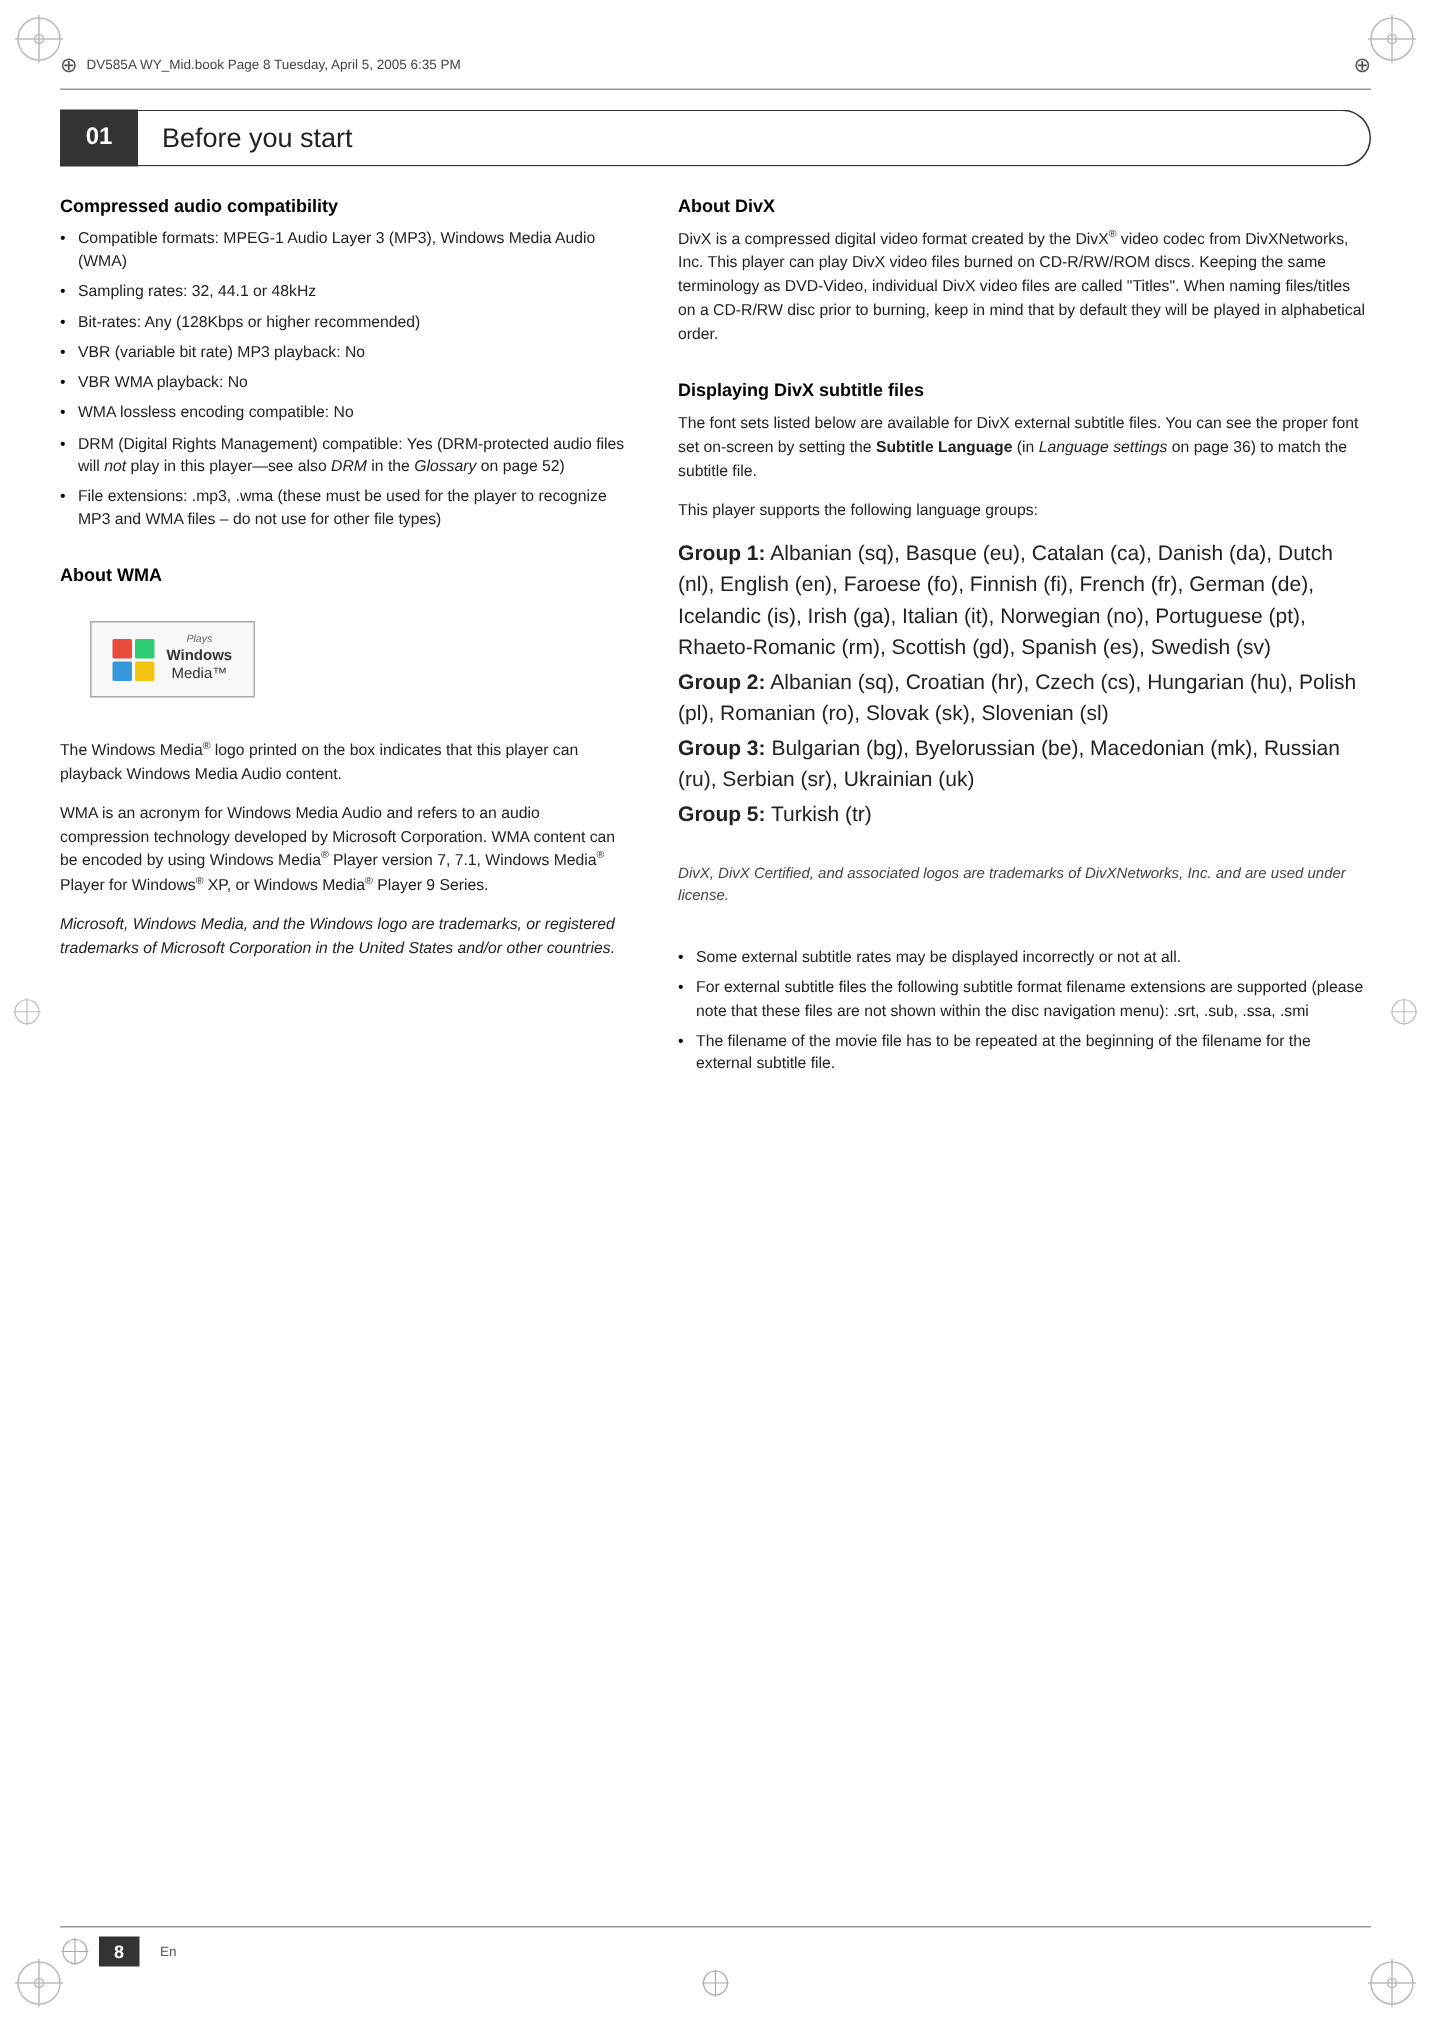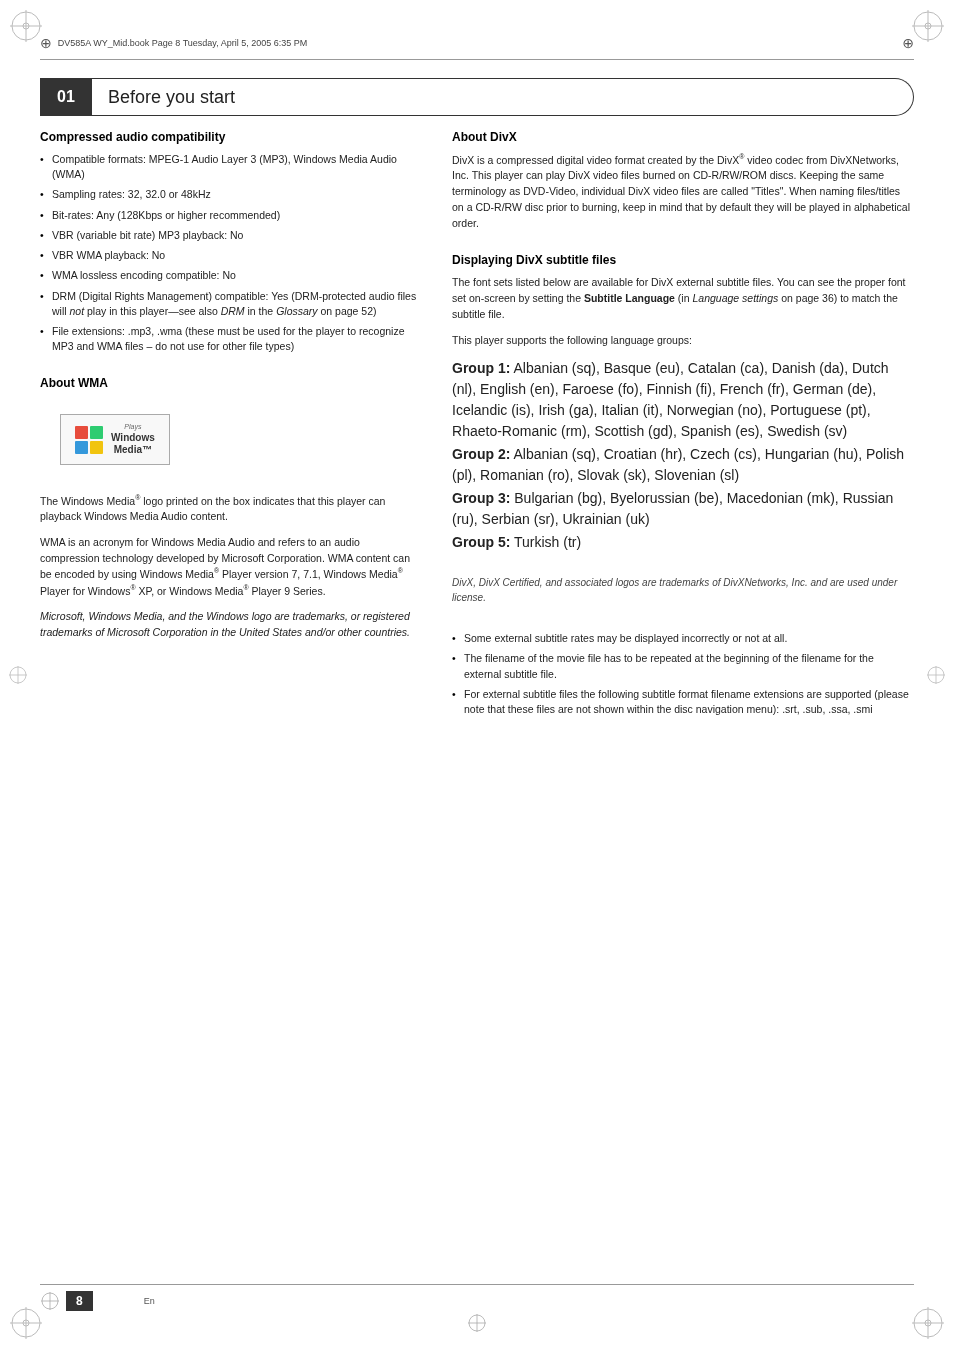--- a/index.html
+++ b/index.html
@@ -45,21 +45,21 @@
       color: #444;
     }
 
     
     .chapter-header {
       position: absolute;
       top: 68px;
       left: 40px;
       right: 40px;
       display: flex;
-      align-items: flex-end;
+      align-items: center;
       height: 48px;
     }
     .chapter-number {
       background: #333;
       color: #fff;
       font-weight: bold;
       font-size: 16px;
       padding: 6px 14px;
       height: 38px;
       display: flex;
@@ -205,21 +205,20 @@
       background: #333;
       color: #fff;
       font-weight: bold;
       font-size: 12px;
       padding: 3px 10px;
       margin-right: 8px;
     }
     .page-lang {
       font-size: 9px;
       color: #555;
-      margin-left: 37px;
     }
 
     
     .corner-tl { top: 8px; left: 8px; }
     .corner-tr { top: 8px; right: 8px; }
   </style>
 </head>
 <body>
 
 <div class="reg-mark corner-tl">
@@ -253,21 +252,21 @@
 </div>
 
 <div class="content-area">
 
   <div class="left-col">
 
     <div class="section-block">
       <div class="section-title">Compressed audio compatibility</div>
       <ul class="bullet-list">
         <li>Compatible formats: MPEG-1 Audio Layer 3 (MP3), Windows Media Audio (WMA)</li>
-        <li>Sampling rates: 32, 32.0 or 48kHz</li>
+        <li>Sampling rates: 32, 44.1 or 48kHz</li>
         <li>Bit-rates: Any (128Kbps or higher recommended)</li>
         <li>VBR (variable bit rate) MP3 playback: No</li>
         <li>VBR WMA playback: No</li>
         <li>WMA lossless encoding compatible: No</li>
         <li>DRM (Digital Rights Management) compatible: Yes (DRM-protected audio files will <em>not</em> play in this player—see also <em>DRM</em> in the <em>Glossary</em> on page 52)</li>
         <li>File extensions: .mp3, .wma (these must be used for the player to recognize MP3 and WMA files – do not use for other file types)</li>
       </ul>
     </div>
 
     <div class="section-block">
@@ -278,21 +277,21 @@
 
           <div style="display:grid; grid-template-columns: 1fr 1fr; gap:2px; width:28px; height:28px;">
             <div style="background:#e74c3c; border-radius:1px;"></div>
             <div style="background:#2ecc71; border-radius:1px;"></div>
             <div style="background:#3498db; border-radius:1px;"></div>
             <div style="background:#f1c40f; border-radius:1px;"></div>
           </div>
           <div style="display:flex; flex-direction:column; align-items:center; line-height:1.2;text-align:center;">
             <span style="font-size:7px; font-style:italic; color:#666;">Plays</span>
             <span style="font-size:10px; font-weight:bold; color:#333;">Windows</span>
-            <span style="font-size:10px; font-weight:bold; color:#333;">Media™</span>
+            <span style="font-size:10px; font-weight:normal; color:#333;">Media™</span>
           </div>
         </div>
       </div>
 
       <p class="body-text">
         The Windows Media<sup class="superscript">®</sup> logo printed on the box indicates that this player can playback Windows Media Audio content.
       </p>
       <p class="body-text">
         WMA is an acronym for Windows Media Audio and refers to an audio compression technology developed by Microsoft Corporation. WMA content can be encoded by using Windows Media<sup class="superscript">®</sup> Player version 7, 7.1, Windows Media<sup class="superscript">®</sup> Player for Windows<sup class="superscript">®</sup> XP, or Windows Media<sup class="superscript">®</sup> Player 9 Series.
       </p>
@@ -335,22 +334,22 @@
           <strong>Group 5:</strong> Turkish (tr)
         </div>
       </div>
 
       <p class="italic-block">
         DivX, DivX Certified, and associated logos are trademarks of DivXNetworks, Inc. and are used under license.
       </p>
 
       <ul class="bullet-list">
         <li>Some external subtitle rates may be displayed incorrectly or not at all.</li>
+        <li>For external subtitle files the following subtitle format filename extensions are supported (please note that these files are not shown within the disc navigation menu): .srt, .sub, .ssa, .smi</li>
         <li>The filename of the movie file has to be repeated at the beginning of the filename for the external subtitle file.</li>
-        <li>For external subtitle files the following subtitle format filename extensions are supported (please note that these files are not shown within the disc navigation menu): .srt, .sub, .ssa, .smi</li>
       </ul>
     </div>
 
   </div>
 
 </div>
 
 <div class="footer">
   <div style="display:flex; align-items:center; gap:6px;">
 

